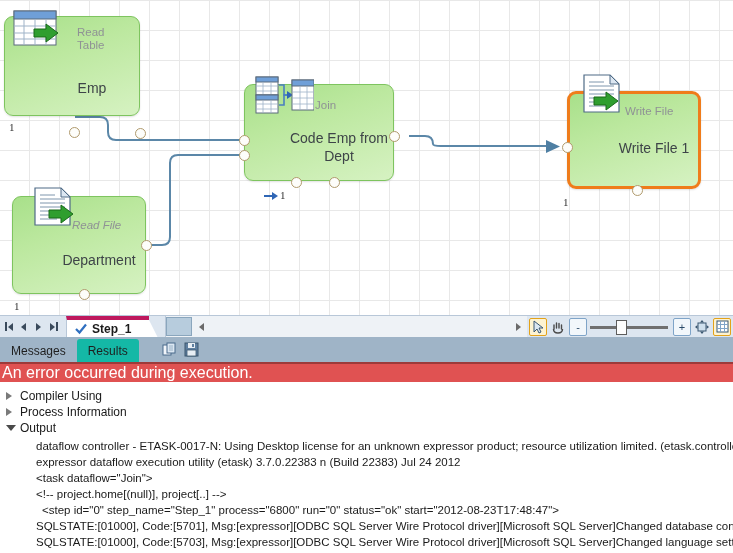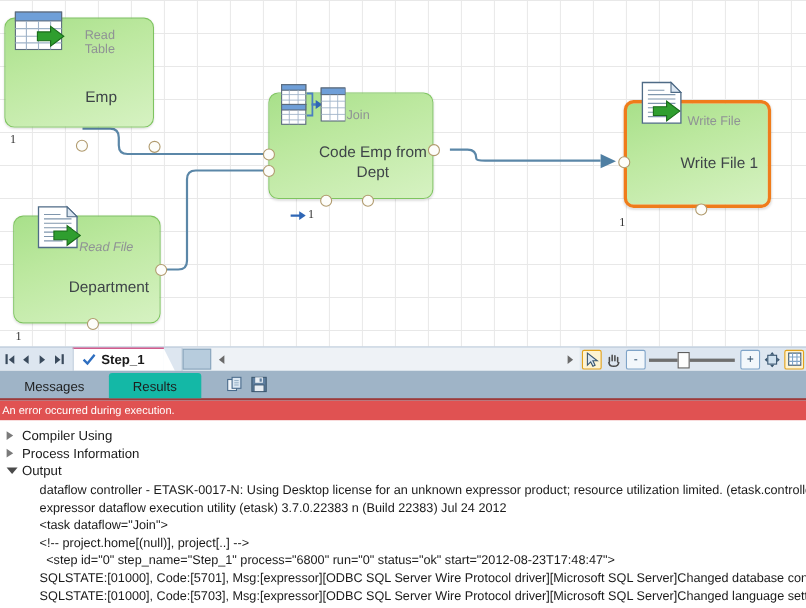--- a/index.html
+++ b/index.html
@@ -63,21 +63,21 @@
     width: 15px; height: 20px; display: flex; align-items: center; justify-content: center;
     background: transparent;
   }
   .tri { width: 0; height: 0; }
   .tri-l { border-top: 4px solid transparent; border-bottom: 4px solid transparent; border-right: 5px solid #3a4a5c; }
   .tri-r { border-top: 4px solid transparent; border-bottom: 4px solid transparent; border-left: 5px solid #3a4a5c; }
   .bar-v { width: 2px; height: 9px; background: #3a4a5c; }
 
   .steptab {
     position: relative; height: 22px; margin-left: 5px;
-    background: #fff; border-top: 1px solid #be185d;
+    background: #fff; border-top: 4px solid #be185d;
     border-left: 1px solid #b8c7d8;
     display: flex; align-items: center; padding: 0 18px 0 8px;
     font-size: 12px; font-weight: bold; color: #1b1b1b;
   }
   .steptab::after {
     content: ""; position: absolute; right: -11px; top: 0;
     border-bottom: 22px solid #fff; border-right: 11px solid transparent;
   }
   .check { margin-right: 5px; }
 
@@ -110,31 +110,31 @@
     border: 1px solid #5d5d5d; }
 
   
   .lower { position: absolute; left: 0; top: 337px; width: 733px; height: 216px; background: #fff; }
   .tabstrip {
     position: relative; height: 27px; background: #9fb4c7;
     border-bottom: 2px solid #9d3a3a;
     display: flex; align-items: flex-end;
   }
   .ltab {
-    height: 22px; padding: 0 22px; display: flex; align-items: center;
+    height: 22px; padding: 0 11px; display: flex; align-items: center;
     font-size: 12px; color: #1e1e1e;
   }
   .ltab.active {
     background: #14b8a6; border-radius: 3px 3px 0 0; height: 23px;
   }
   .tstrip-icons { display: flex; align-items: center; margin-left: 20px; margin-bottom: 3px; }
   .sicon { width: 22px; height: 20px; display: flex; align-items: center; justify-content: center; }
 
   .errbar {
-    height: 18px; background: #e05252; color: #fff; font-size: 10px;
+    height: 18px; background: #e05252; color: #fff; font-size: 16px;
     display: flex; align-items: center; padding-left: 2px;
   }
   .treearea { position: relative; padding-top: 6px; font-size: 12px; color: #1a1a1a; }
   .trow { display: flex; align-items: center; height: 16px; padding-left: 6px; }
   .tw { width: 14px; display: flex; align-items: center; justify-content: flex-start; }
   .arrow-collapsed { width: 0; height: 0; border-top: 4px solid transparent;
     border-bottom: 4px solid transparent; border-left: 6px solid #7a7a7a; }
   .arrow-expanded { width: 0; height: 0; border-left: 5px solid transparent;
     border-right: 5px solid transparent; border-top: 6px solid #4a4a4a; }
   .logarea { padding-left: 36px; padding-top: 2px; }

